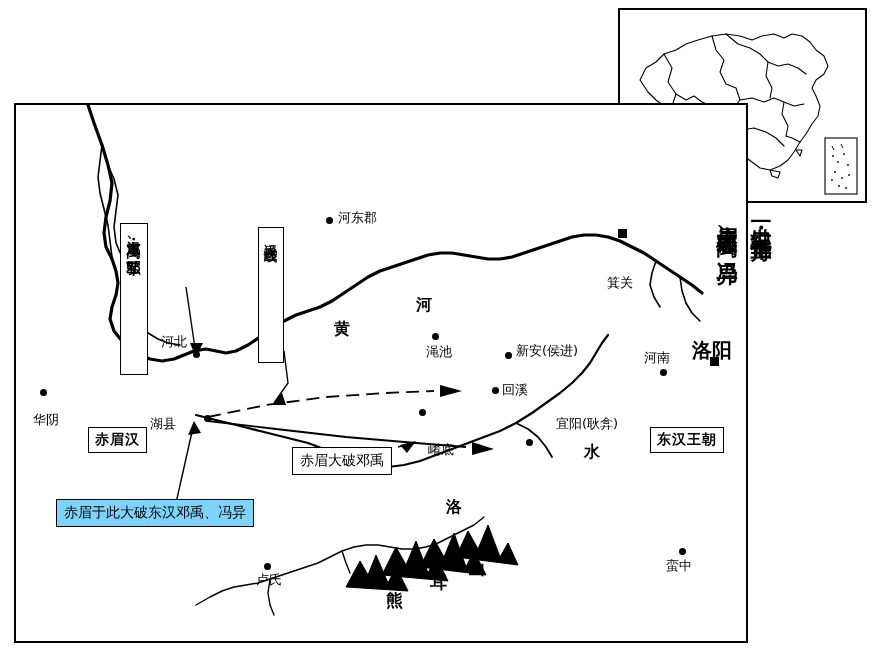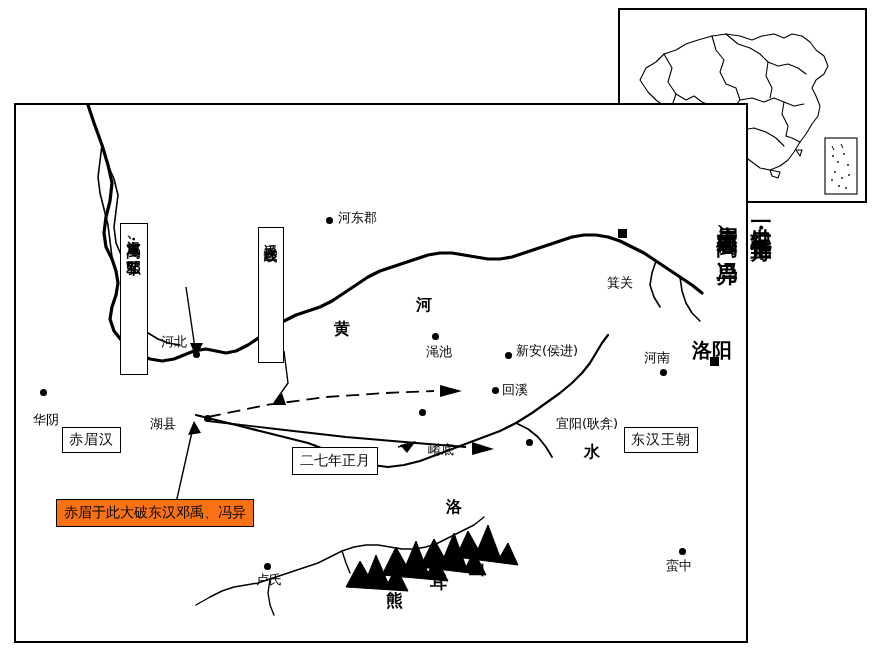--- a/index.html
+++ b/index.html
@@ -84,24 +84,25 @@
     font-weight: 700;
     padding: 5px 3px;
     letter-spacing: 1px;
     line-height: 20px;
     white-space: nowrap;
   }
   .boxed-h {
     border: 1.5px solid #000;
     background: #fff;
     font-size: 14px;
-    font-weight: 400;
+    font-weight: 700;
     padding: 3px 6px;
     letter-spacing: 1px;
     white-space: nowrap;
+    margin-left: 26px;
   }
   .plain-v {
     writing-mode: vertical-rl;
     text-orientation: upright;
     font-size: 14px;
     white-space: nowrap;
     letter-spacing: 1px;
   }
   .river-label {
     font-size: 16px;
@@ -307,23 +308,23 @@
     <div class="abs mtn-label" style="left:370px; top:484px;">熊</div>
 
     <div class="abs boxed-v" style="left:104px; top:118px; height:140px;">东汉・邓禹、邓弘军</div>
 
     <div class="abs plain-v" style="left:242px; top:122px; height:124px; border:1.5px solid #000; background:#fff; padding:5px 3px; font-weight:400;">冯异逃亡路线</div>
 
     <div class="abs boxed-h" style="left:46px; top:322px;">赤眉汉</div>
 
     <div class="abs boxed-h" style="left:608px; top:322px;">东汉王朝</div>
 
-    <div class="abs" style="left:276px; top:342px; border:1.5px solid #000; background:#fff; padding:4px 7px; font-size:14px; white-space:nowrap;">二七年正月</div>
-
-    <div class="abs" style="left:40px; top:394px; border:1.5px solid #000; background:#f97316; padding:4px 7px; font-size:14px; white-space:nowrap;">赤眉于此大破东汉邓禹、冯异</div>
+    <div class="abs" style="left:276px; top:342px; border:1.5px solid #000; background:#fff; padding:4px 7px; font-size:14px; white-space:nowrap;">赤眉大破邓禹</div>
+
+    <div class="abs" style="left:40px; top:394px; border:1.5px solid #000; background:#7dd3fc; padding:4px 7px; font-size:14px; white-space:nowrap;">赤眉于此大破东汉邓禹、冯异</div>
 
   </div>
 
   <div class="abs" id="vertical-title">
     <span class="seg">一世纪・二七年正月</span>
     <span class="seg second">赤眉大破邓禹、冯异</span>
   </div>
 
 </div>
 

